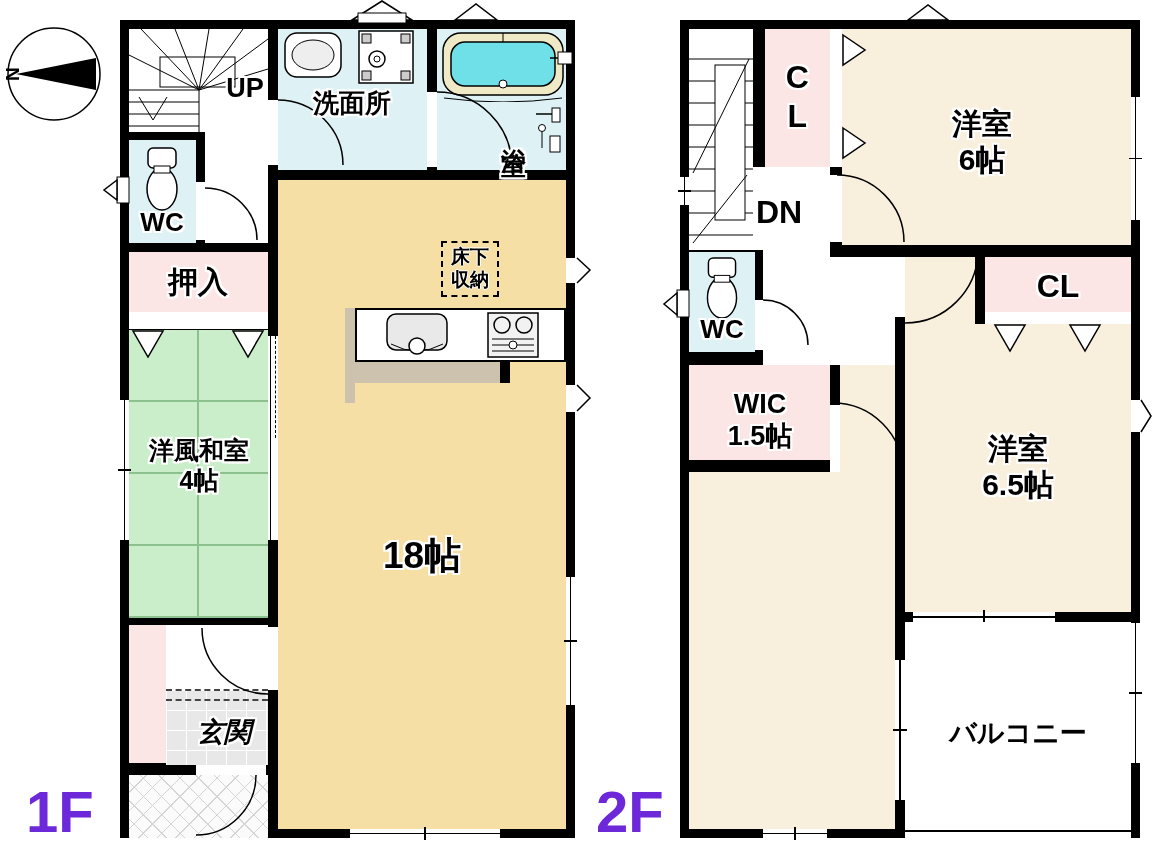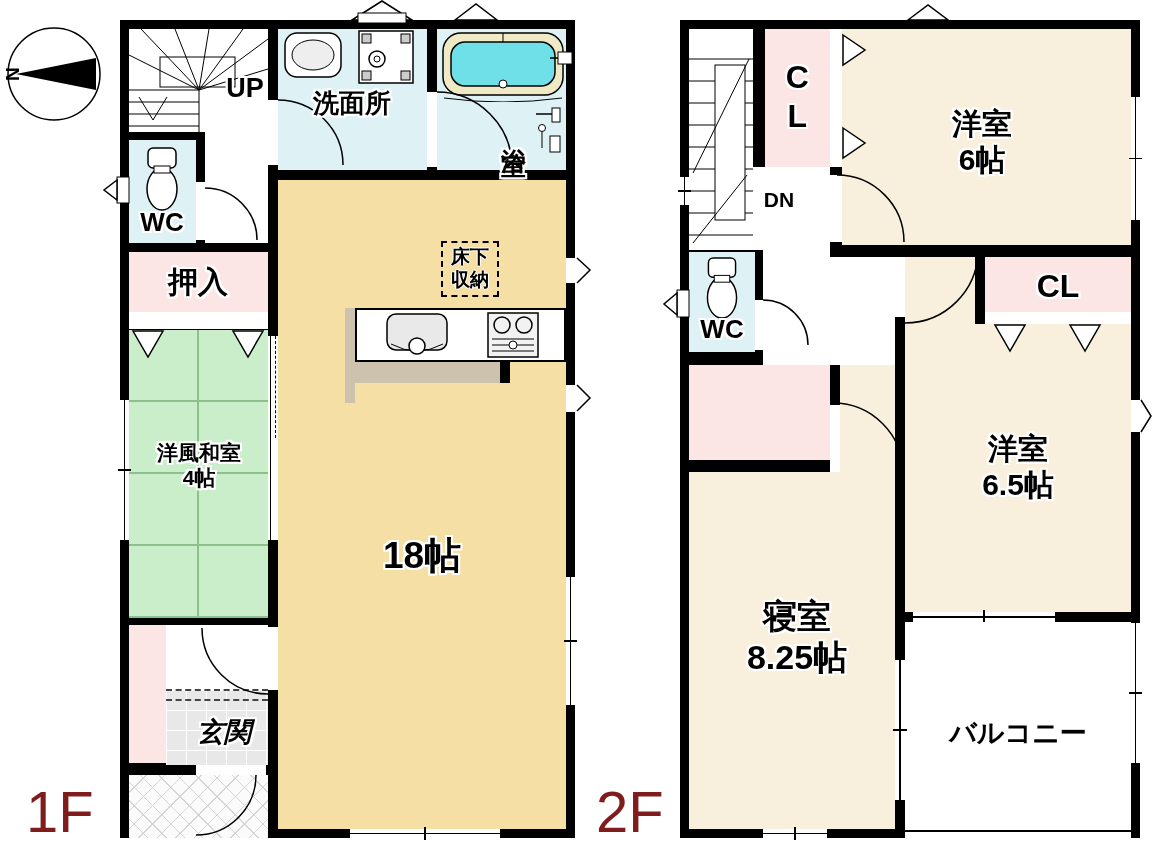--- a/index.html
+++ b/index.html
@@ -32,21 +32,21 @@
   .win-h::before{content:"";position:absolute;top:50%;left:0;right:0;height:1.5px;margin-top:-1px;background:#000;}
   .win-h::after{content:"";position:absolute;left:50%;top:-2px;bottom:-2px;width:1.5px;margin-left:-1px;background:#000;}
   .slide{background:#fff;}
   .slide::before{content:"";position:absolute;left:2px;top:0;bottom:0;width:1px;background:#000;}
   .slide::after{content:"";position:absolute;right:2px;top:0;bottom:50%;width:0;border-right:1.5px dashed #000;}
   .lbl{position:absolute;transform:translate(-50%,-50%);white-space:nowrap;color:#000;font-weight:bold;
        text-shadow:2px 0 0 #fff,-2px 0 0 #fff,0 2px 0 #fff,0 -2px 0 #fff,
                    2px 2px 0 #fff,-2px -2px 0 #fff,2px -2px 0 #fff,-2px 2px 0 #fff;
        z-index:6;text-align:center;line-height:1.2;}
   .vert{writing-mode:vertical-rl;text-orientation:upright;letter-spacing:3px;}
-  .title{position:absolute;font-size:58px;font-weight:400;color:#7f1d1d;z-index:6;}
+  .title{position:absolute;font-size:58px;font-weight:700;color:#6d28d9;z-index:6;}
   .dashline{position:absolute;border-top:2px dashed #444;height:0;}
   .counter{position:absolute;background:#fff;border:2px solid #000;box-sizing:border-box;}
   .yuka{position:absolute;border:2px dashed #000;background:var(--ldk);box-sizing:border-box;
         display:flex;align-items:center;justify-content:center;z-index:5;}
   .yuka .in{font-size:19px;font-weight:bold;text-align:right;line-height:1.2;
         text-shadow:1px 0 0 #fff,-1px 0 0 #fff,0 1px 0 #fff,0 -1px 0 #fff;}
   svg{display:block;}
   .overlay{position:absolute;left:0;top:0;z-index:4;pointer-events:none;}
   .hairline{position:absolute;background:#000;}
 </style>
@@ -176,21 +176,21 @@
         <path d="M 158 80 A 65 65 0 0 1 223 145"></path>
         <path d="M 317 72 A 75 75 0 0 1 392 147"></path>
         <path d="M 82 608 A 66 66 0 0 0 148 674"></path>
         <path d="M 136 755 A 60 60 0 0 1 76 815"></path>
       </g>
     </svg>
 
     <div class="lbl" style="left:125px;top:68px;font-size:27px;">UP</div>
     <div class="lbl" style="left:42px;top:203px;font-size:26px;">WC</div>
     <div class="lbl" style="left:78px;top:262px;font-size:30px;">押入</div>
-    <div class="lbl" style="left:79px;top:445px;font-size:21px;">
+    <div class="lbl" style="left:79px;top:445px;font-size:25px;">
       <span>洋風和室</span><br>
       <span>4帖</span>
     </div>
     <div class="lbl" style="left:104px;top:712px;font-size:27px;font-style:italic;">玄関</div>
     <div class="lbl" style="left:232px;top:84px;font-size:26px;">洗面所</div>
     <div class="lbl vert" style="left:394px;top:112px;font-size:25px;">浴室</div>
     <div class="lbl" style="left:302px;top:527px;">
       <br>
       <span style="font-size:37px;">18帖</span>
     </div>
@@ -253,35 +253,35 @@
 
     <svg class="overlay" width="460" height="818" viewBox="0 0 460 818">
       <g fill="none" stroke="#000" stroke-width="1.5">
         <path d="M 157 155 A 67 67 0 0 1 224 222"></path>
         <path d="M 83 280 A 45 45 0 0 1 128 325"></path>
         <path d="M 298 230 A 73 73 0 0 1 225 303"></path>
         <path d="M 153 383 A 70 70 0 0 1 223 453"></path>
       </g>
     </svg>
 
-    <div class="lbl" style="left:99px;top:180px;font-size:21px;">DN</div>
+    <div class="lbl" style="left:99px;top:192px;font-size:32px;">DN</div>
     <div class="lbl vert" style="left:117px;top:78px;font-size:32px;">CL</div>
     <div class="lbl" style="left:302px;top:122px;font-size:30px;">
       <span>洋室</span><br>
       <span>6帖</span>
     </div>
     <div class="lbl" style="left:42px;top:310px;font-size:26px;">WC</div>
+    <div class="lbl" style="left:80px;top:400px;font-size:27px;">
+      <span>WIC</span><br>
+      <span>1.5帖</span>
+    </div>
     <div class="lbl" style="left:378px;top:266px;font-size:32px;">CL</div>
     <div class="lbl" style="left:338px;top:447px;font-size:30px;">
       <span>洋室</span><br>
       <span>6.5帖</span>
-    </div>
-    <div class="lbl" style="left:117px;top:617px;font-size:34px;">
-      <span>寝室</span><br>
-      <span>8.25帖</span>
     </div>
     <div class="lbl" style="left:338px;top:713px;font-size:27px;font-weight:bold;text-align:center;">バルコニー</div>
   </div>
 
   <svg class="overlay" style="z-index:5;" width="1152" height="865" viewBox="0 0 1152 865">
     <g stroke="#000" stroke-width="1.5" fill="#fff">
       <polygon points="352,20 382,1 412,20"></polygon>
       <rect x="358" y="13" width="48" height="10" stroke-width="1"></rect>
       <polygon points="455,20 476,4 497,20"></polygon>
       <polygon points="908,20 928,5 948,20"></polygon>

